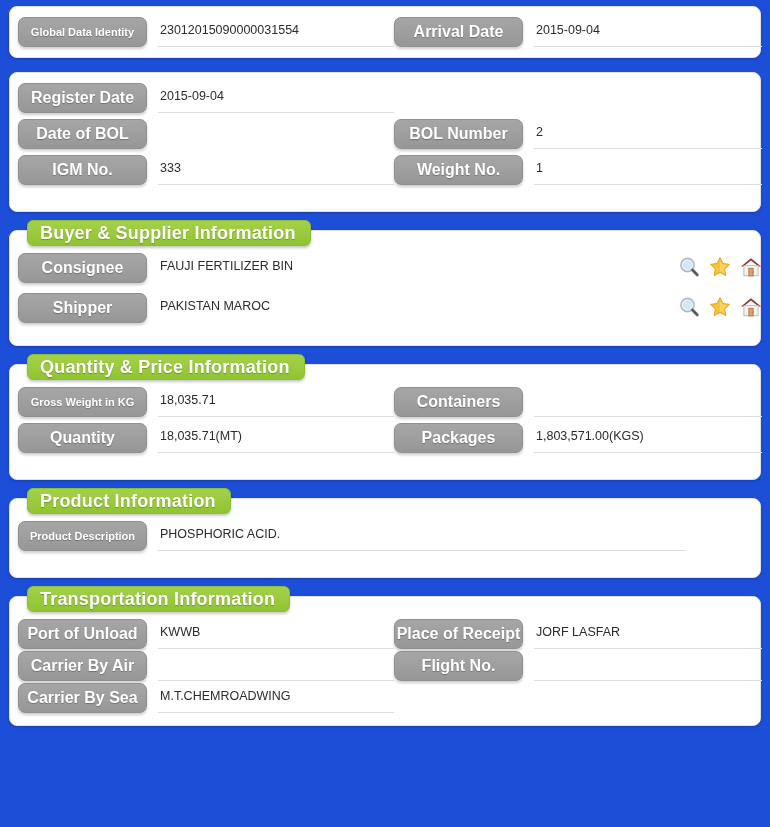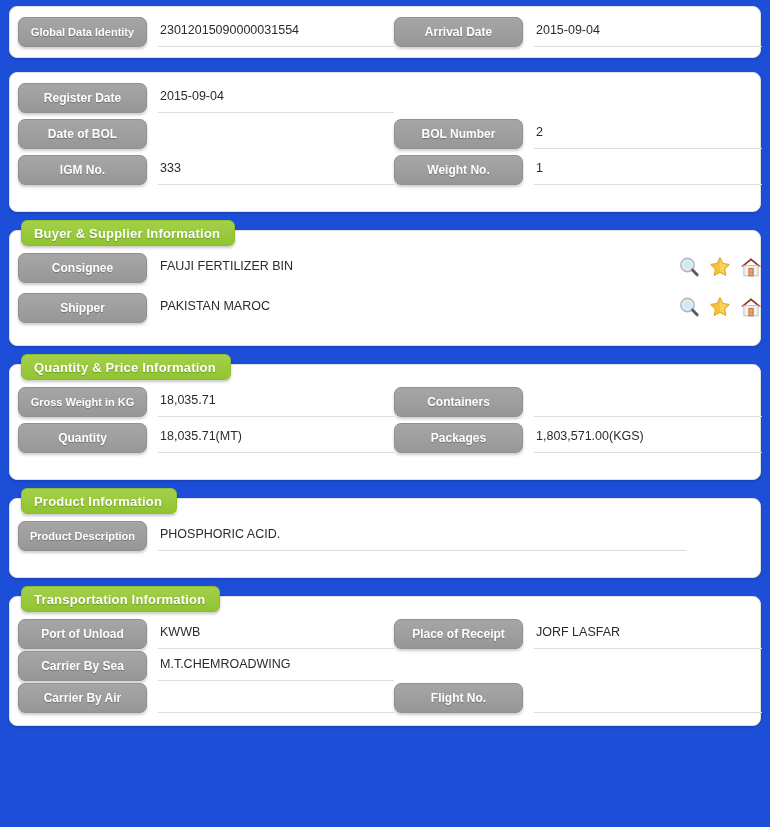--- a/index.html
+++ b/index.html
@@ -27,30 +27,30 @@
     border-radius: 8px;
     box-shadow: 0 1px 2px rgba(0,0,0,0.12), 0 2px 4px rgba(0,0,0,0.06);
     margin-bottom: 14px;
   }
   .card-body { padding: 10px 8px 10px 8px; }
 
   
   .section-tab {
     position: absolute;
     top: -11px;
-    left: 11px;
+    left: 17px;
     height: 26px;
     padding: 0 14px 0 12px;
     display: flex;
     align-items: center;
     background: linear-gradient(#a4d04a, #90c431);
     border: 1px solid #8cbf2d;
     border-radius: 6px;
     color: #ffffff;
-    font-size: 13px;
+    font-size: 18px;
     font-weight: bold;
     letter-spacing: .2px;
     text-shadow: 0 1px 1px rgba(0,0,0,0.25);
     box-shadow: 0 2px 3px rgba(0,0,0,0.22);
     white-space: nowrap;
     z-index: 3;
   }
   .card.has-tab { margin-top: 18px; }
   .card.has-tab > .card-body { padding-top: 22px; }
 
@@ -76,21 +76,21 @@
     flex: 0 0 auto;
     width: 129px;
     height: 30px;
     display: flex;
     align-items: center;
     justify-content: center;
     background: linear-gradient(#a6a6a6, #979797);
     border: 1px solid #909090;
     border-radius: 7px;
     color: #ffffff;
-    font-size: 12px;
+    font-size: 16px;
     font-weight: bold;
     text-align: center;
     text-shadow: 0 1px 1px rgba(0,0,0,0.28);
     box-shadow: 0 2px 3px rgba(0,0,0,0.20);
     white-space: nowrap;
     overflow: hidden;
   }
   .pill.small { font-size: 11px; }
 
   
@@ -301,33 +301,33 @@
           <div class="field">KWWB</div>
         </div>
         <div class="col right">
           <div class="pill">Place of Receipt</div>
           <div class="field">JORF LASFAR</div>
         </div>
       </div>
 
       <div class="row">
         <div class="col left">
+          <div class="pill">Carrier By Air</div>
+          <div class="field"></div>
+        </div>
+        <div class="col right">
+          <div class="pill">Flight No.</div>
+          <div class="field"></div>
+        </div>
+      </div>
+
+      <div class="row">
+        <div class="col left">
           <div class="pill">Carrier By Sea</div>
           <div class="field">M.T.CHEMROADWING</div>
         </div>
         <div class="col right spacer"></div>
       </div>
 
-      <div class="row">
-        <div class="col left">
-          <div class="pill">Carrier By Air</div>
-          <div class="field"></div>
-        </div>
-        <div class="col right">
-          <div class="pill">Flight No.</div>
-          <div class="field"></div>
-        </div>
-      </div>
-
     </div>
   </div>
 
 </div>
 
 </body></html>

